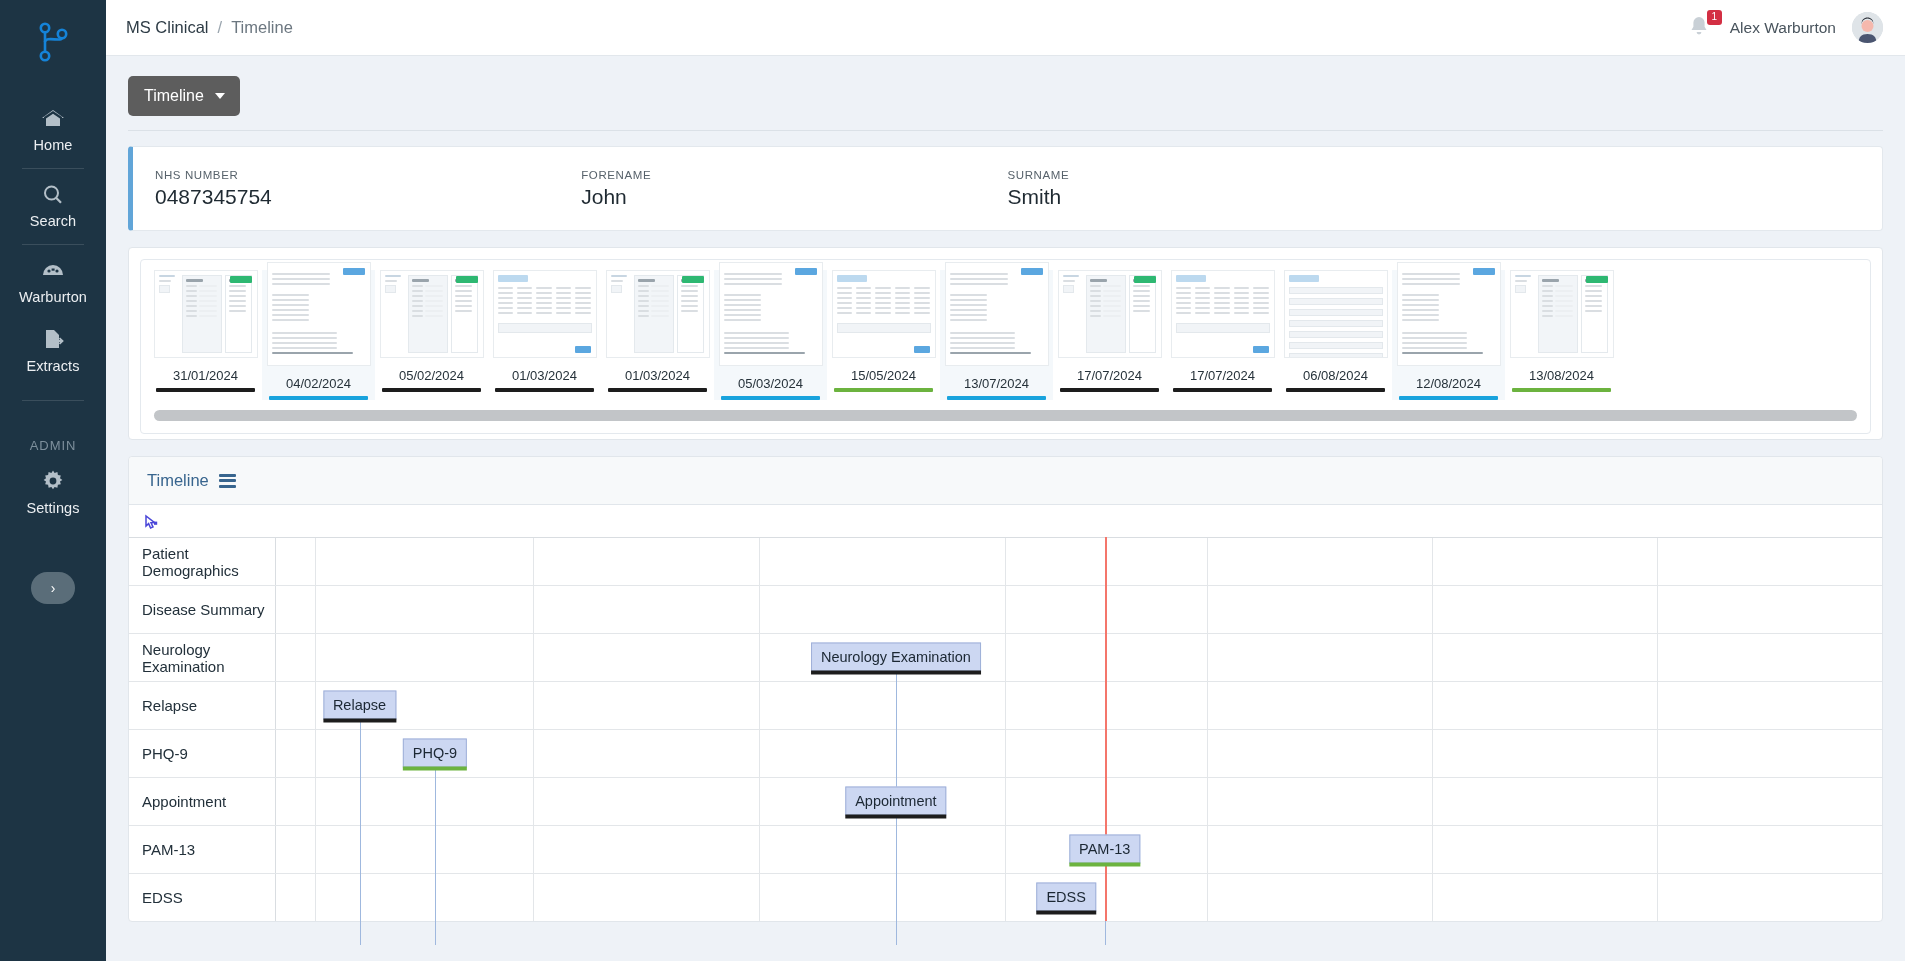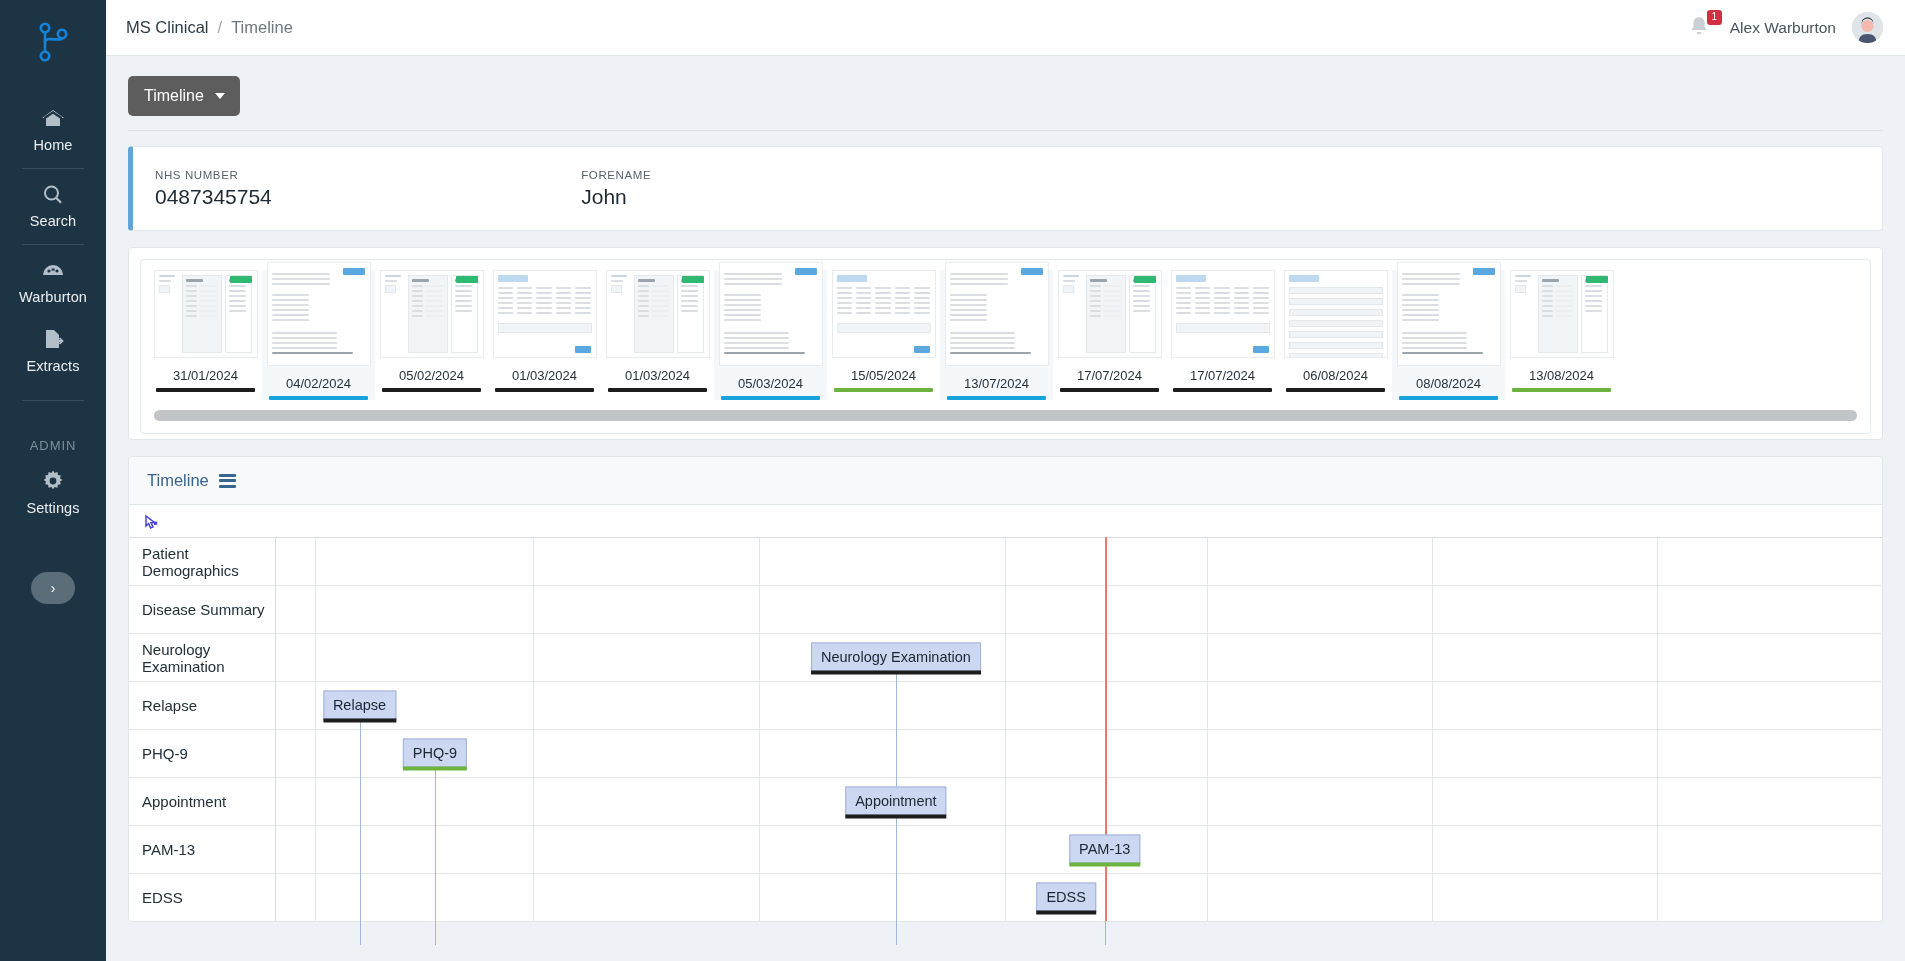--- a/index.html
+++ b/index.html
@@ -266,20 +266,24 @@
 
       <div class="patient-card">
         <div class="pf">
           <div class="pf-label">NHS NUMBER</div>
           <div class="pf-value">0487345754</div>
         </div>
         <div class="pf">
           <div class="pf-label">FORENAME</div>
           <div class="pf-value">John</div>
         </div>
+        <div class="pf">
+          <div class="pf-label">SURNAME</div>
+          <div class="pf-value">Smith</div>
+        </div>
       </div>
 
       <div class="panel">
         <div class="thumbs-outer">
           <div class="thumbs-box">
             <div class="thumbs-strip" id="thumbs-strip">
                 <div class="thumb-cell">
                   <div class="thumb-img">
                     <div class="mdoc">
                       <div style="display:flex;gap:3px;height:100%">
@@ -778,21 +782,21 @@
                         <div style="height:8px"></div>
                         <div class="ml" style="width:70%"></div>
                         <div class="ml" style="width:70%"></div>
                         <div class="ml" style="width:70%"></div>
                         <div class="ml" style="width:70%"></div>
                       </div>
                       <div class="mtag" style="right:5px;top:5px;width:22px;background:#5ba7e0"></div>
                       <div class="ml dark" style="position:absolute;left:4px;bottom:8px;width:80%"></div>
                     </div>
                   </div>
-                  <div class="thumb-date">08/08/2024</div>
+                  <div class="thumb-date">12/08/2024</div>
                   <div class="thumb-bar" style="background: rgb(25, 163, 221);"></div>
                 </div>
                 <div class="thumb-cell">
                   <div class="thumb-img">
                     <div class="mdoc">
                       <div style="display:flex;gap:3px;height:100%">
                         <div style="width:22%">
                           <div class="ml h" style="width:80%"></div>
                           <div class="ml" style="width:60%"></div>
                           <div class="mblk" style="height:8px;width:55%"></div>

